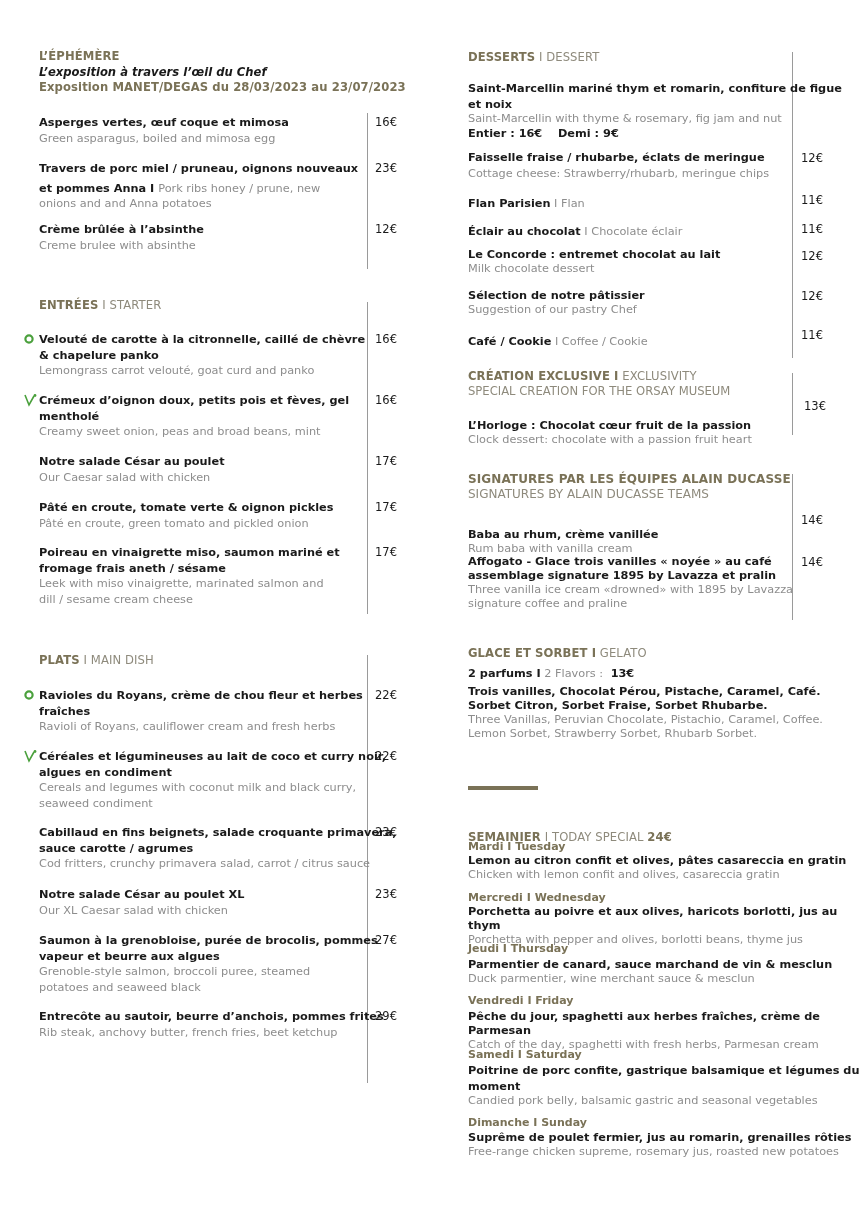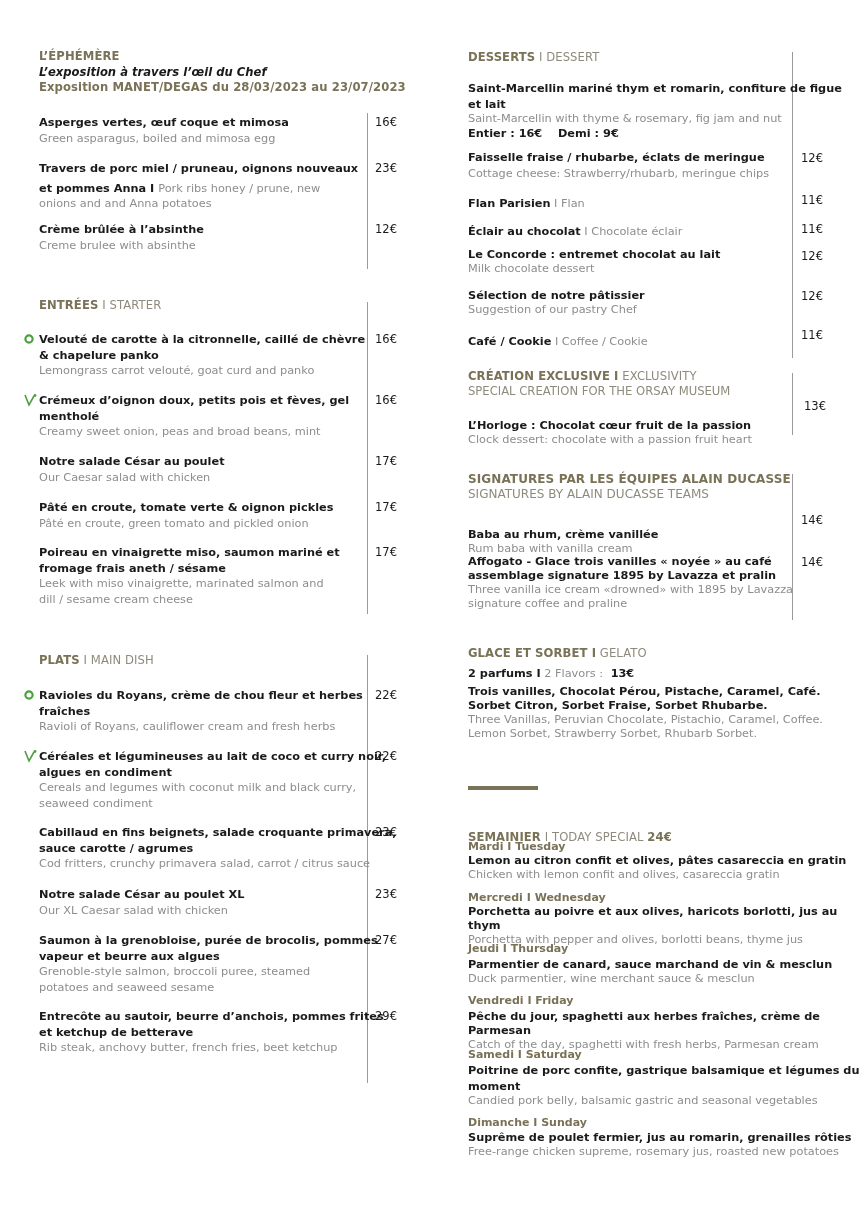--- a/index.html
+++ b/index.html
@@ -127,39 +127,38 @@
   <div class="abs" style="left:39px;top:887px;">
     <div class="fr">Notre salade César au poulet XL</div>
     <div class="en">Our XL Caesar salad with chicken</div>
   </div>
   <div class="abs price" style="left:375px;top:887px;">23€</div>
 
   <div class="abs" style="left:39px;top:933px;">
     <div class="fr">Saumon à la grenobloise, purée de brocolis, pommes</div>
     <div class="fr">vapeur et beurre aux algues</div>
     <div class="en">Grenoble-style salmon, broccoli puree, steamed</div>
-    <div class="en">potatoes and seaweed sesame</div>
+    <div class="en">potatoes and seaweed black</div>
   </div>
   <div class="abs price" style="left:375px;top:933px;">27€</div>
 
   <div class="abs" style="left:39px;top:1009px;">
     <div class="fr">Entrecôte au sautoir, beurre d’anchois, pommes frites</div>
-    <div class="fr">et ketchup de betterave</div>
     <div class="en">Rib steak, anchovy butter, french fries, beet ketchup</div>
   </div>
   <div class="abs price" style="left:375px;top:1009px;">29€</div>
 </div>
 
 <div>
   <div class="abs h" style="left:468px;top:50px;"><span>DESSERTS</span><span class="sub"> I </span><span class="sub">DESSERT</span></div>
   <div class="vline" style="left:792px;top:52px;height:306px;"></div>
 
   <div class="abs" style="left:468px;top:81px;">
     <div class="fr">Saint-Marcellin mariné thym et romarin, confiture de figue</div>
-    <div class="fr">et lait</div>
+    <div class="fr">et noix</div>
     <div class="en" style="line-height:14px;">Saint-Marcellin with thyme &amp; rosemary, fig jam and nut</div>
     <div class="fr" style="white-space:pre;">Entier : 16€    Demi : 9€</div>
   </div>
 
   <div class="abs" style="left:468px;top:150px;">
     <div class="fr">Faisselle fraise / rhubarbe, éclats de meringue</div>
     <div class="en">Cottage cheese: Strawberry/rhubarb, meringue chips</div>
   </div>
   <div class="abs price" style="left:801px;top:151px;">12€</div>
 

